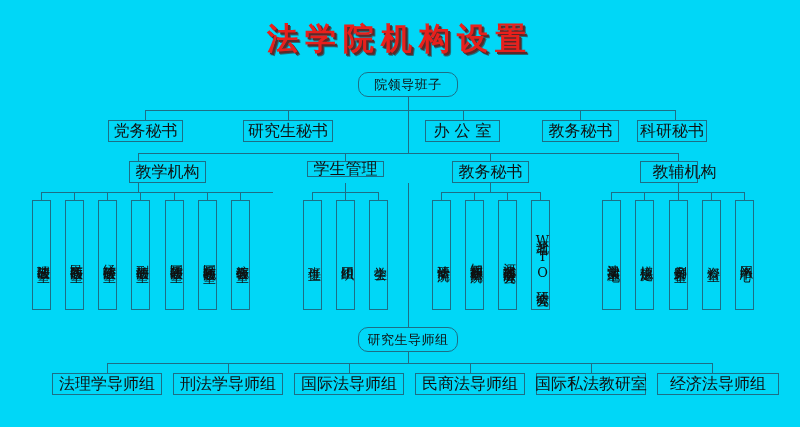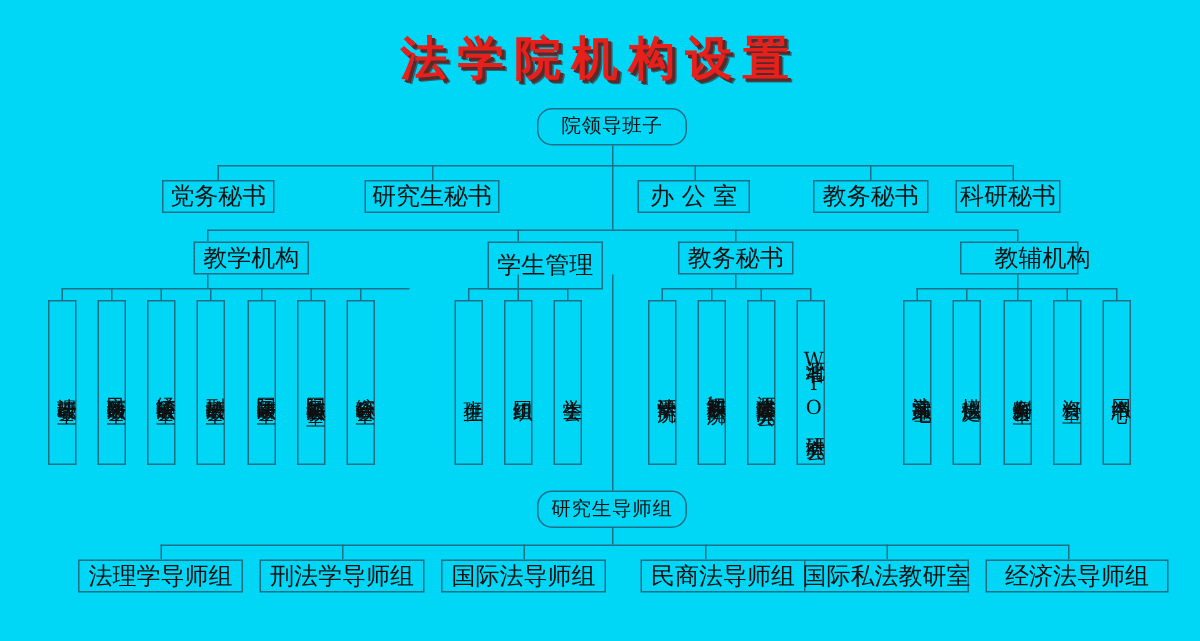--- a/index.html
+++ b/index.html
@@ -78,23 +78,23 @@
 
   <div class="line vt" style="left:408px;top:110px;height:43px;"></div>
 
   <div class="line hz" style="left:138px;top:153px;width:540px;"></div>
   <div class="line vt" style="left:138px;top:153px;height:8px;"></div>
   <div class="line vt" style="left:345px;top:153px;height:8px;"></div>
   <div class="line vt" style="left:490px;top:153px;height:8px;"></div>
   <div class="line vt" style="left:678px;top:153px;height:8px;"></div>
 
   <div class="box small" style="left:100px;top:161px;width:77px;height:22px;margin-left:29px;">教学机构</div>
-  <div class="box small" style="left:325px;top:161px;width:77px;height:32px;">学生管理</div>
+  <div class="box small" style="left:307px;top:161px;width:77px;height:16px;">学生管理</div>
   <div class="box small" style="left:452px;top:161px;width:77px;height:22px;">教务秘书</div>
-  <div class="box small" style="left:640px;top:161px;width:79px;height:22px;padding-left:31px;">教辅机构</div>
+  <div class="box small" style="left:640px;top:161px;width:58px;height:22px;padding-left:31px;">教辅机构</div>
 
   <div class="line vt" style="left:138px;top:183px;height:9px;"></div>
   <div class="line hz" style="left:41px;top:192px;width:232px;"></div>
   <div class="line vt" style="left:41px;top:192px;height:8px;"></div>
   <div class="line vt" style="left:74px;top:192px;height:8px;"></div>
   <div class="line vt" style="left:107px;top:192px;height:8px;"></div>
   <div class="line vt" style="left:140px;top:192px;height:8px;"></div>
   <div class="line vt" style="left:174px;top:192px;height:8px;"></div>
   <div class="line vt" style="left:207px;top:192px;height:8px;"></div>
   <div class="line vt" style="left:240px;top:192px;height:8px;"></div>
@@ -152,17 +152,17 @@
   <div class="line vt" style="left:107px;top:363px;height:10px;"></div>
   <div class="line vt" style="left:228px;top:363px;height:10px;"></div>
   <div class="line vt" style="left:349px;top:363px;height:10px;"></div>
   <div class="line vt" style="left:470px;top:363px;height:10px;"></div>
   <div class="line vt" style="left:591px;top:363px;height:10px;"></div>
   <div class="line vt" style="left:712px;top:363px;height:10px;"></div>
 
   <div class="box small" style="left:52px;top:373px;width:110px;height:22px;">法理学导师组</div>
   <div class="box small" style="left:173px;top:373px;width:110px;height:22px;">刑法学导师组</div>
   <div class="box small" style="left:294px;top:373px;width:110px;height:22px;">国际法导师组</div>
-  <div class="box small" style="left:415px;top:373px;width:110px;height:22px;margin-left:12px;">民商法导师组</div>
+  <div class="box small" style="left:415px;top:373px;width:110px;height:22px;">民商法导师组</div>
   <div class="box small" style="left:536px;top:373px;width:110px;height:22px;">国际私法教研室</div>
   <div class="box small" style="left:657px;top:373px;width:122px;height:22px;">经济法导师组</div>
 
 </div>
 
 </body></html>

